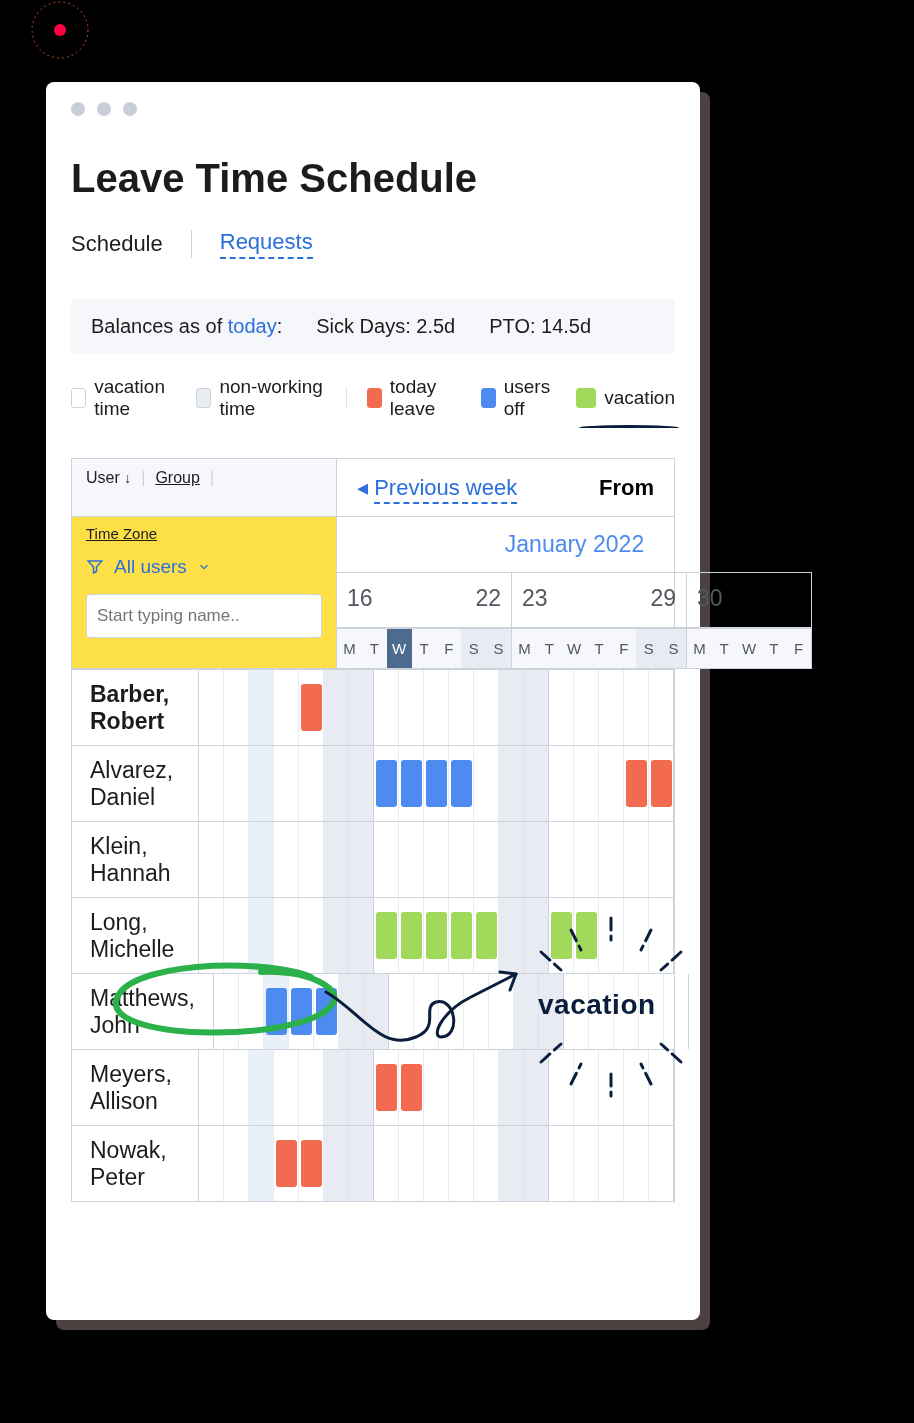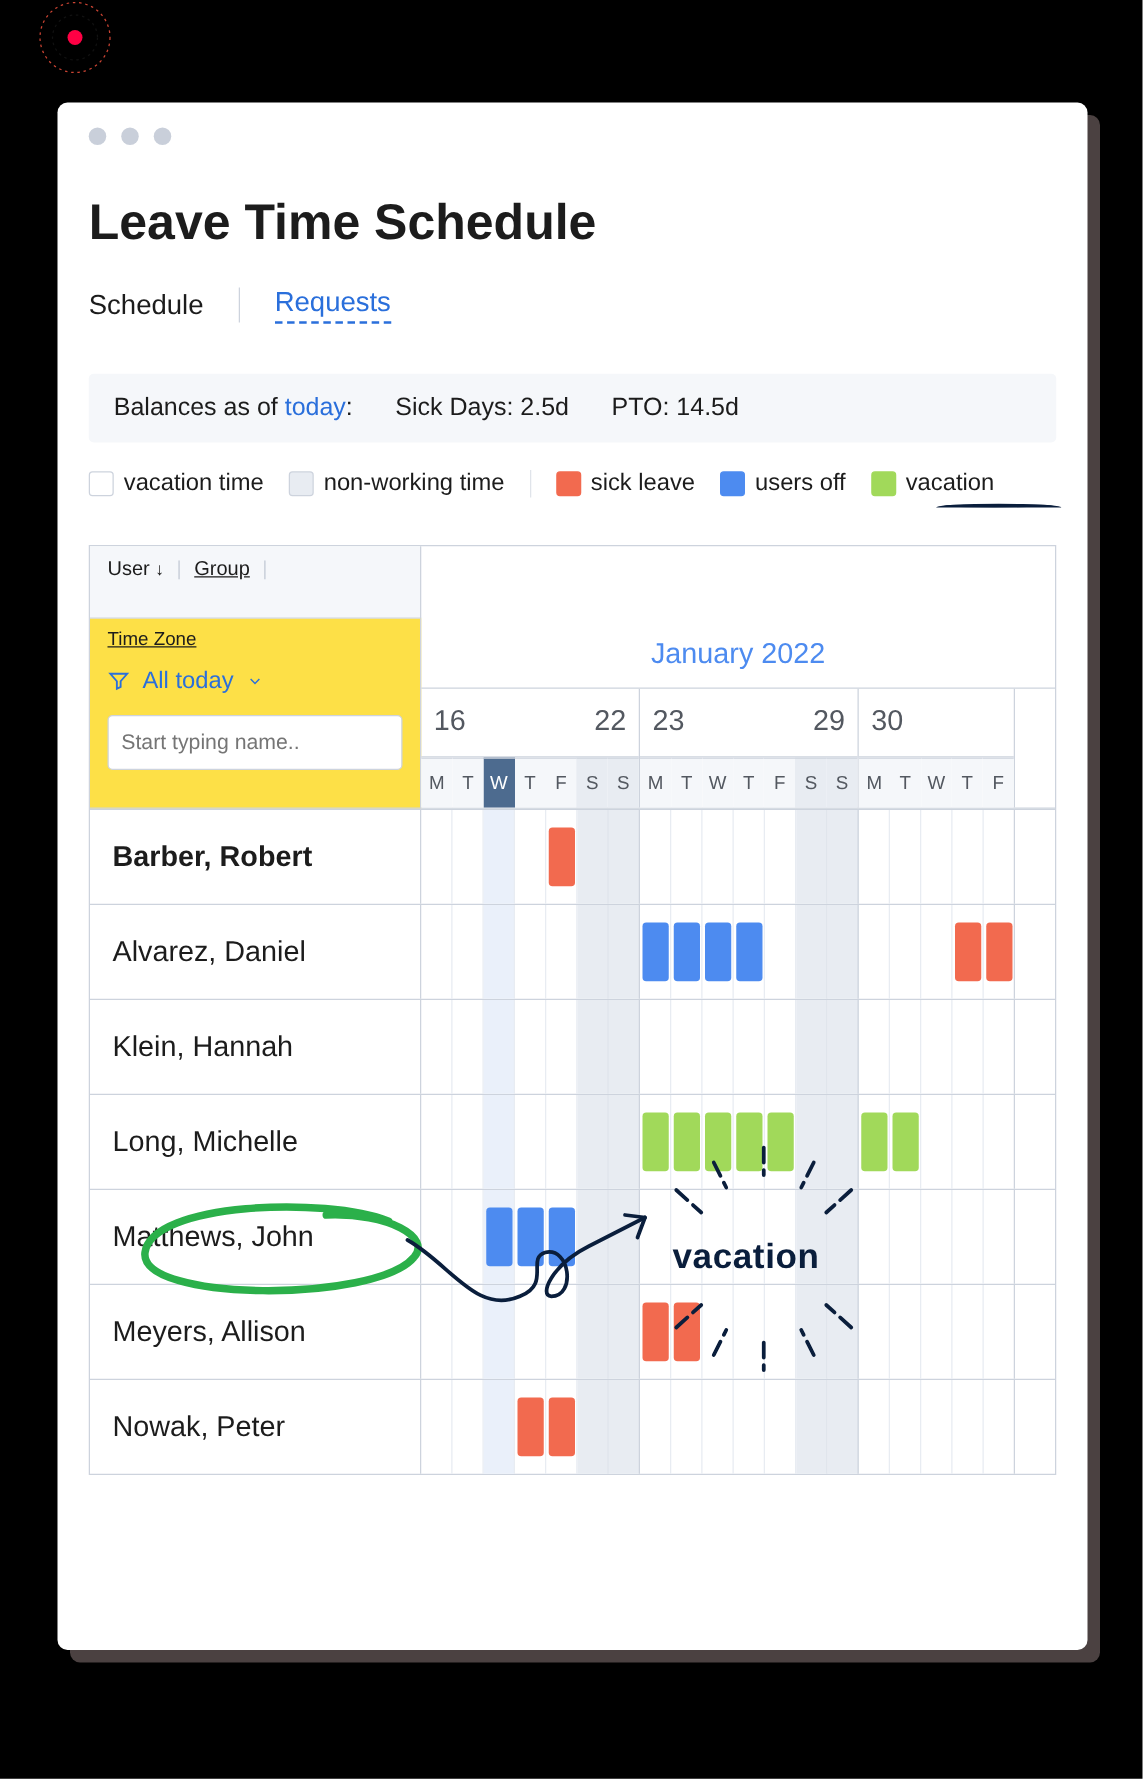--- a/index.html
+++ b/index.html
@@ -1,17 +1,17 @@
 <!DOCTYPE html>
 <html><head>
 <meta charset="utf-8">
 <style>
 * { box-sizing: border-box; margin: 0; padding: 0; }
 body { font-family: -apple-system, BlinkMacSystemFont, "Segoe UI", Arial, sans-serif; background: #000; width: 914px; height: 1423px; position: relative; }
-.window { position: absolute; top: 82px; left: 46px; width: 824px; height: 1238px; background: #fff; border-radius: 8px; padding: 20px 25px; box-shadow: 10px 10px 0px rgba(150,130,130,0.5); }
+.window { position: absolute; top: 82px; left: 46px; width: 654px; height: 1238px; background: #fff; border-radius: 8px; padding: 20px 25px; box-shadow: 10px 10px 0px rgba(150,130,130,0.5); }
 .dots { display: flex; gap: 12px; margin-bottom: 40px; }
 .dot { width: 14px; height: 14px; border-radius: 50%; background: #c9cfda; }
 .title { font-size: 40px; font-weight: 600; color: #1c1c1c; margin-bottom: 28px; }
 .tabs { display: flex; align-items: center; gap: 28px; font-size: 22px; margin-bottom: 40px; }
 .tab-schedule { color: #1c1c1c; }
 .tab-sep { width: 1px; height: 28px; background: #cdd3dd; }
 .tab-requests { color: #2a6fdb; border-bottom: 2px dashed #2a6fdb; padding-bottom: 2px; }
 .balances-bar { background: #f5f7fa; border-radius: 4px; padding: 16px 20px; display: flex; gap: 34px; font-size: 20px; color: #1c1c1c; margin-bottom: 22px; align-items: center; }
 .balances-bar .today { color: #2a6fdb; }
 .legend { display: flex; align-items: center; gap: 20px; font-size: 19px; color: #1c1c1c; margin-bottom: 38px; position: relative; }
@@ -105,21 +105,21 @@
         <span class="swatch sw-white"></span>
         <span>vacation time</span>
       </span>
     <span class="legend-item">
         <span class="swatch sw-grey"></span>
         <span>non-working time</span>
       </span>
     <span class="legend-sep"></span>
     <span class="legend-item">
         <span class="swatch sw-red"></span>
-        <span>sick leave</span>
+        <span>today leave</span>
       </span>
     <span class="legend-item">
         <span class="swatch sw-blue"></span>
         <span>users off</span>
       </span>
     <span class="legend-item">
         <span class="swatch sw-green"></span>
         <span>vacation</span>
       </span>
     <svg class="underline" viewBox="0 0 100 6" preserveAspectRatio="none">
@@ -130,30 +130,34 @@
   <div class="grid-wrap">
     <div class="grid-top">
       <div class="sidebar-head">
         <div class="sidebar-head-row1">
           <span><span>User</span> <span class="down">↓</span></span>
           <span class="sep">|</span>
           <span class="group">Group</span>
           <span class="sep">|</span>
         </div>
       </div>
+      <div class="header-right">
+        <span class="prev-week">◂ <span class="txt">Previous week</span></span>
+        <span class="from">From</span>
+      </div>
     </div>
 
     <div class="grid-row2">
       <div class="sidebar-2">
         <div class="tz">Time Zone</div>
         <div class="allusers">
           <svg width="18" height="18" viewBox="0 0 24 24" fill="none" stroke="#2a6fdb" stroke-width="2">
               <path d="M3 4h18l-7 8v6l-4 2v-8z"></path>
             </svg>
-          <span>All today</span>
+          <span>All users</span>
           <svg width="14" height="14" viewBox="0 0 24 24" fill="none" stroke="#2a6fdb" stroke-width="2">
               <path d="M6 9l6 6 6-6"></path>
             </svg>
         </div>
         <div class="search-box">
           <input placeholder="Start typing name.." style="">
           <svg class="search-icon" width="26" height="26" viewBox="0 0 24 24" fill="none" stroke="#2a6fdb" stroke-width="2.5">
               <circle cx="10" cy="10" r="7"></circle>
               <path d="M21 21l-6-6"></path>
             </svg>

